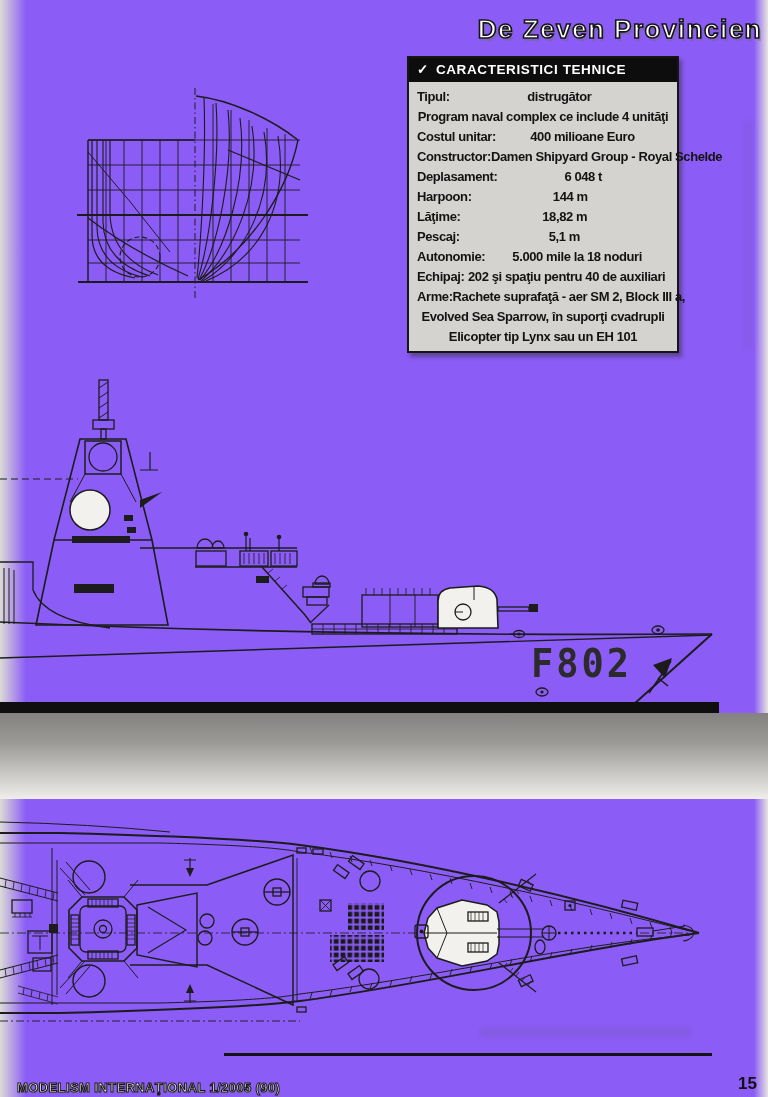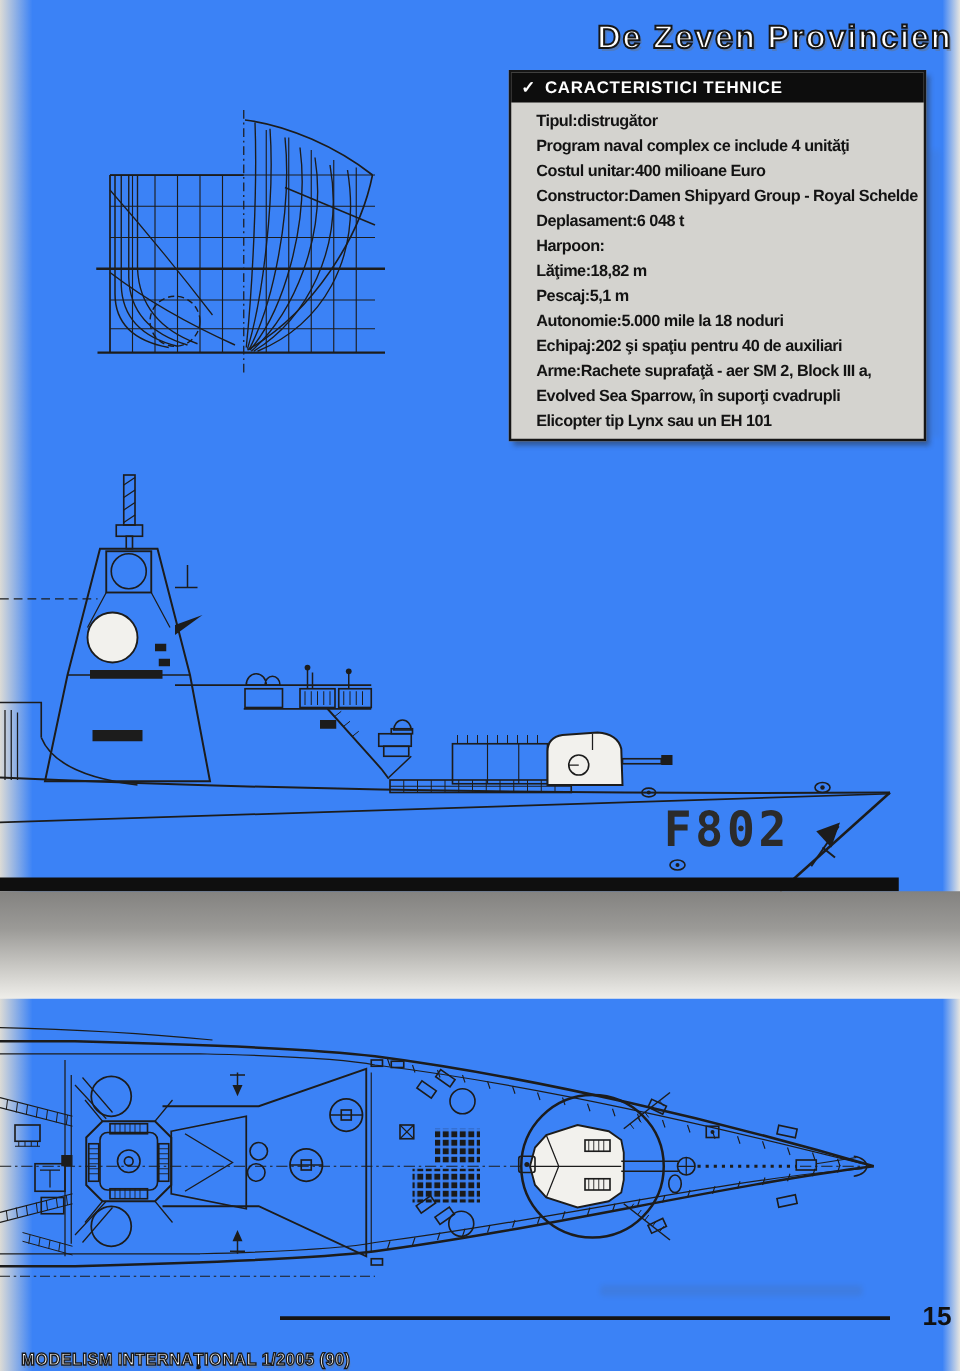--- a/index.html
+++ b/index.html
@@ -1,54 +1,54 @@
 <!DOCTYPE html>
 <html><head>
 <meta charset="utf-8">
 <style>
   html,body{margin:0;padding:0;background:#888;}
   .page{
     position:relative;width:768px;height:1097px;margin:0 auto;
-    background:#3b82f6;overflow:hidden;
+    background:#8b5cf6;overflow:hidden;
     font-family:"Liberation Sans",sans-serif;color:#131313;
   }
   .gutter-left{position:absolute;left:0;top:0;width:26px;height:1097px;
     background:linear-gradient(to right,#dcdbd6,rgba(242,241,237,0));}
   .edge-right{position:absolute;right:0;top:0;width:14px;height:1097px;
     background:linear-gradient(to left,#e6e5e0,rgba(242,241,237,0));}
   .smudge{position:absolute;background:#555;opacity:.12;filter:blur(2px);border-radius:3px;}
 
   
   .mag-title{
     position:absolute;top:14px;left:430px;width:332px;text-align:right;
     font-size:26px;font-weight:bold;letter-spacing:1.5px;white-space:nowrap;
     color:#fff;-webkit-text-stroke:1.6px #161616;
     text-shadow:2px 3px 0 rgba(110,110,110,.4);
   }
 
   
   .specs{
-    position:absolute;left:407px;top:56px;width:334px;
+    position:absolute;left:407px;top:56px;width:272px;
     background:#d4d3cf;border:2px solid #161616;
     box-shadow:3px 4px 4px rgba(40,40,40,.45);
     box-sizing:border-box;
   }
   .specs-header{
     background:#0d0d0d;color:#fff;height:24px;line-height:24px;
     font-size:13.5px;font-weight:bold;letter-spacing:.6px;
     padding:0 8px;white-space:nowrap;
   }
   .specs-header .check{margin-right:7px;font-weight:bold;}
-  .specs-body{padding:5px 8px 4px 20px;}
+  .specs-body{padding:5px 8px 4px 8px;}
   .spec-row{
     display:flex;justify-content:space-between;height:20px;line-height:20px;
     font-size:13px;font-weight:bold;letter-spacing:-.4px;white-space:nowrap;
   }
   .spec-row .lbl{text-align:left;}
-  .spec-row .val{text-align:left;flex:1 1 auto;}
+  .spec-row .val{text-align:center;flex:1 1 auto;}
 
   
   svg{position:absolute;}
   svg .ln{stroke:#1c1c1c;fill:none;}
   svg .fl{fill:#1c1c1c;stroke:none;}
   svg .paper{fill:#f2f1ed;}
 
   .hull-number{
     position:absolute;left:531px;top:642px;
     font-family:"DejaVu Sans Mono",monospace;
@@ -64,21 +64,21 @@
   
   .footer-mag{
     position:absolute;left:17px;top:1044px;
     font-size:13px;font-weight:bold;letter-spacing:.4px;white-space:nowrap;
     color:#fff;-webkit-text-stroke:1.1px #1a1a1a;
     text-shadow:1px 2px 0 rgba(120,120,120,.4);
     transform:scaleY(1.05);
     margin-top:36px;
   }
   .footer-line{position:absolute;left:224px;top:1053px;width:488px;height:3px;background:#141414;}
-  .footer-page{position:absolute;left:738px;top:1042px;font-size:21px;font-weight:bold;color:#111;}
+  .footer-page{position:absolute;left:738px;top:1074px;font-size:17px;font-weight:bold;color:#111;}
 </style>
 </head>
 <body>
 
 <div class="page">
   <div class="gutter-left"></div>
   <div class="edge-right"></div>
   <div class="smudge" style="left:480px;top:1028px;width:210px;height:9px;"></div>
   <div class="smudge" style="left:744px;top:120px;width:8px;height:230px;opacity:.07;"></div>
 
@@ -110,20 +110,21 @@
           <span class="val">Damen Shipyard Group - Royal Schelde</span>
         </div>
 
         <div class="spec-row">
           <span class="lbl">Deplasament:</span>
           <span class="val">6 048 t</span>
         </div>
 
         <div class="spec-row">
           <span class="lbl">Harpoon:</span>
+          <span class="val">144 m</span>
         </div>
 
         <div class="spec-row">
           <span class="lbl">Lăţime:</span>
           <span class="val">18,82 m</span>
         </div>
 
         <div class="spec-row">
           <span class="lbl">Pescaj:</span>
           <span class="val">5,1 m</span>

